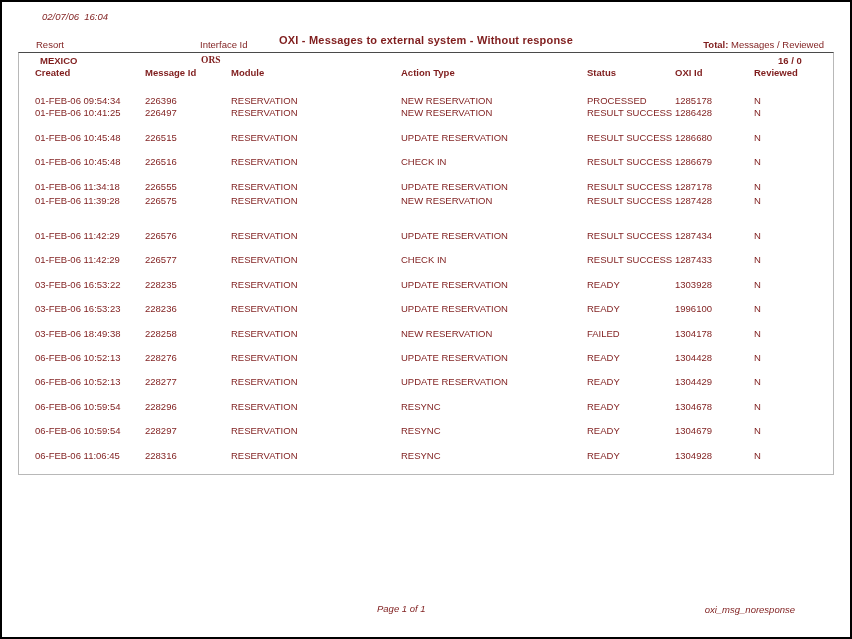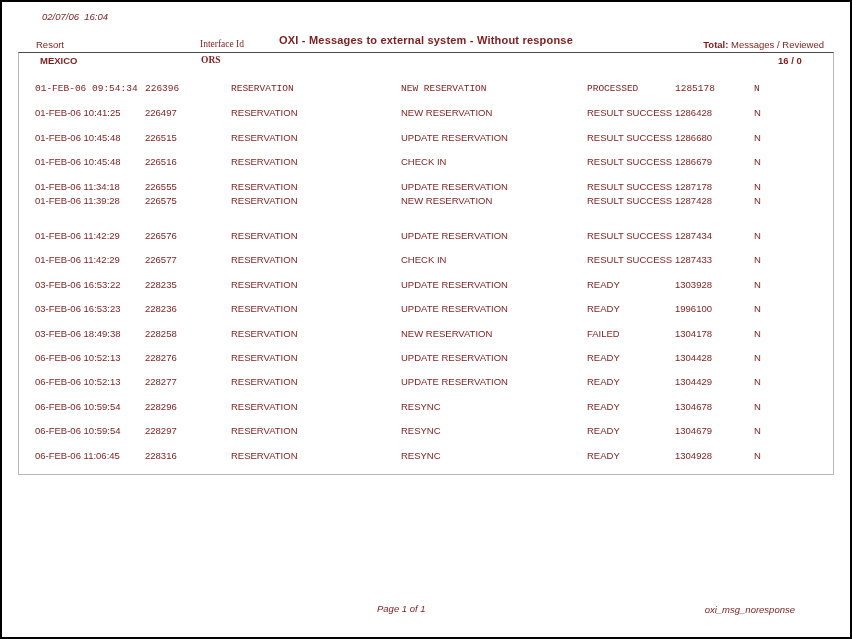--- a/index.html
+++ b/index.html
@@ -39,21 +39,21 @@
   .meta-row {
     position: absolute;
     top: 37px;
     left: 0;
     right: 0;
     height: 13px;
     font-size: 9.5px;
     margin-left: 16px;
   }
   .meta-resort   { position: absolute; left: 18px;  top: 0; }
-  .meta-interface{ position: absolute; left: 182px; top: 0; font-family: Liberation Serif, serif; }
+  .meta-interface{ position: absolute; left: 182px; top: 0; }
   .meta-total    { position: absolute; right: 26px; top: 0; white-space: pre; }
   .meta-total .tl { font-weight: bold; }
   .box {
     position: absolute;
     left: 16px;
     top: 50px;
     width: 814px;
     height: 421px;
     border: 1px solid #b8b8b8;
     border-top: 1px solid #4a4a4a;
@@ -132,23 +132,32 @@
   </div>
 
   <div class="box">
 
     <div class="group-row">
       <span class="group-resort">MEXICO</span>
       <span class="group-interface">ORS</span>
       <span class="group-total">16 / 0</span>
     </div>
 
+    <div class="col-head">
+      <span class="c c-created">Created</span>
+      <span class="c c-msgid">Message Id</span>
+      <span class="c c-module">Module</span>
+      <span class="c c-action">Action Type</span>
+      <span class="c c-status">Status</span>
+      <span class="c c-oxiid">OXI Id</span>
+      <span class="c c-reviewed">Reviewed</span>
+    </div>
 
     <div class="rows">
-        <div class="row" style="top: 0px; font-family: Liberation Mono, monospace;">
+        <div class="row" style="top: 12px;">
           <span class="c c-created">01-FEB-06 09:54:34</span>
           <span class="c c-msgid">226396</span>
           <span class="c c-module">RESERVATION</span>
           <span class="c c-action">NEW RESERVATION</span>
           <span class="c c-status">PROCESSED</span>
           <span class="c c-oxiid">1285178</span>
           <span class="c c-reviewed">N</span>
         </div>
         <div class="row" style="top: 24.45px;">
           <span class="c c-created">01-FEB-06 10:41:25</span>

